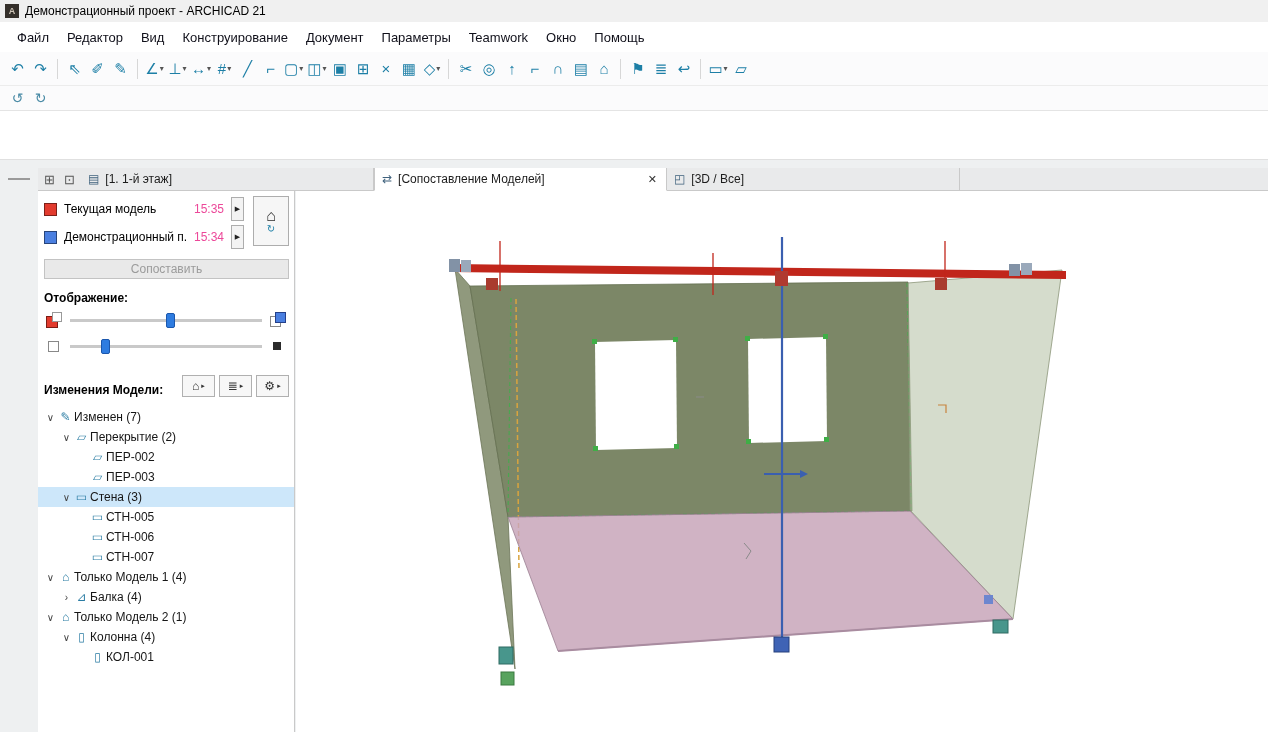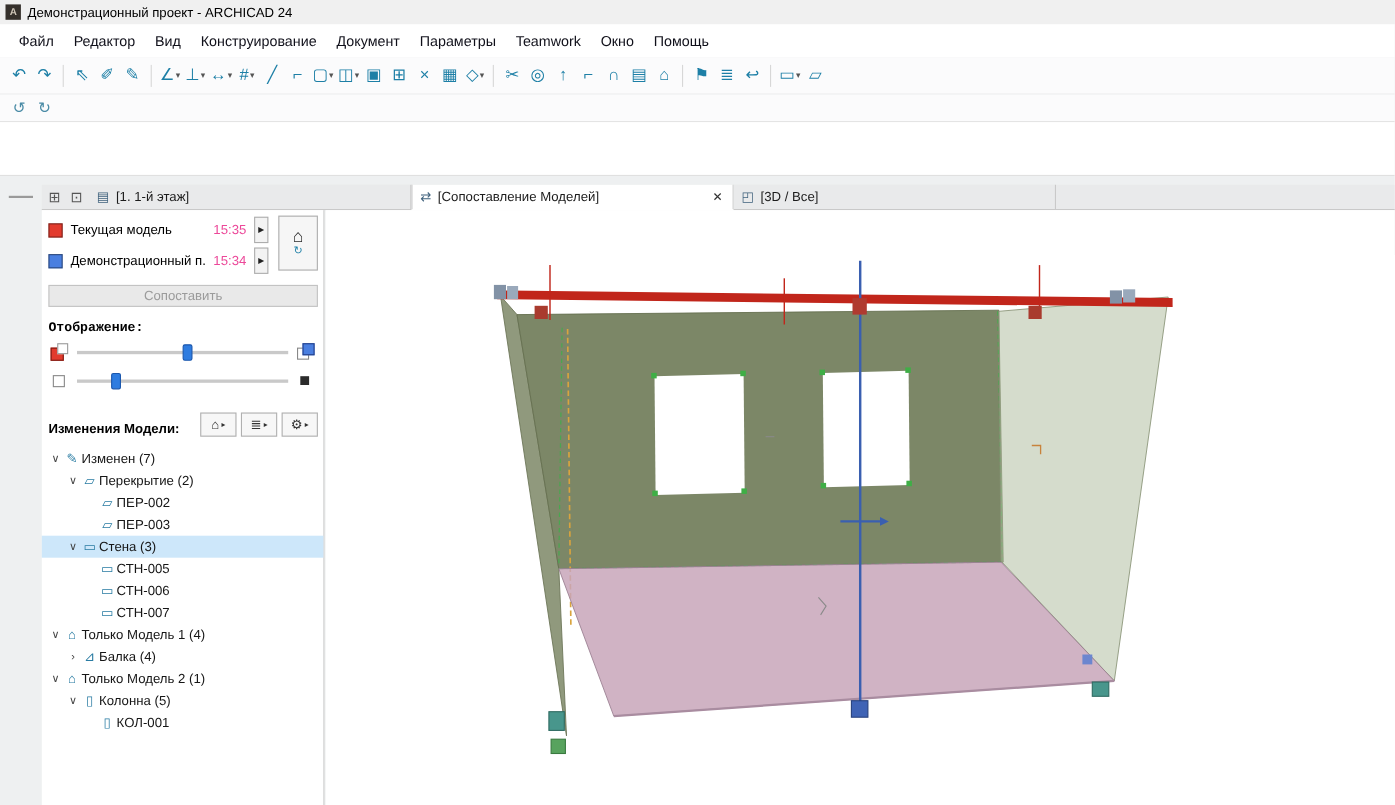--- a/index.html
+++ b/index.html
@@ -40,21 +40,21 @@
   .model-row{height:28px;display:flex;align-items:center;gap:7px;padding-right:46px;}
   .swatch{width:13px;height:13px;border:1px solid rgba(0,0,0,0.45);flex:0 0 auto;}
   .model-name{flex:1;font-size:12px;white-space:nowrap;overflow:hidden;}
   .model-time{font-size:12px;color:#ec4899;}
   .row-arrow{width:13px;height:24px;border:1px solid #adadad;background:#f3f3f3;font-size:7px;color:#222;display:flex;align-items:center;justify-content:center;flex:0 0 auto;}
   .swap-btn{position:absolute;right:5px;top:5px;width:36px;height:50px;border:1px solid #adadad;background:#f6f6f6;display:flex;flex-direction:column;align-items:center;justify-content:center;color:#2a2a2a;}
   .swap-btn .g1{font-size:16px;line-height:1;}
   .swap-btn .g2{font-size:10px;line-height:1;color:#1d7fa6;}
 
   .compare-btn{margin:8px 5px 0 6px;height:20px;background:#e9e9e9;border:1px solid #c3c3c3;color:#9b9b9b;font-size:12px;display:flex;align-items:center;justify-content:center;}
-  .section-label{font-size:12px;font-weight:bold;color:#000;margin:12px 6px 2px;font-family:Liberation Mono, monospace;}
+  .section-label{font-size:12px;font-weight:bold;color:#000;margin:12px 6px 2px;}
 
   .slider-row{height:26px;display:flex;align-items:center;padding:0 8px;gap:8px;}
   .sl-icon{width:16px;height:16px;position:relative;flex:0 0 auto;}
   .sl-track{flex:1;height:3px;background:#c9c9c9;position:relative;}
   .sl-handle{position:absolute;top:-6px;width:9px;height:15px;background:#2e7ce0;border:1px solid #1b57ad;border-radius:2px;margin-left:-4px;}
   .sl-left-0::before{content:"";position:absolute;left:0;bottom:0;width:10px;height:10px;background:#e23b2e;border:1px solid #7d1d15;}
   .sl-left-0::after{content:"";position:absolute;right:0;top:0;width:8px;height:8px;background:#fff;border:1px solid #999;}
   .sl-right-0::before{content:"";position:absolute;left:0;bottom:1px;width:9px;height:9px;background:#fff;border:1px solid #888;}
   .sl-right-0::after{content:"";position:absolute;right:0;top:0;width:9px;height:9px;background:#4a7fe0;border:1px solid #24408a;}
   .sl-left-1::before{content:"";position:absolute;left:2px;top:3px;width:9px;height:9px;background:#fff;border:1px solid #888;}
@@ -75,21 +75,21 @@
   .viewport{position:absolute;left:296px;top:191px;right:0;bottom:0;background:#ffffff;overflow:hidden;}
   .viewport svg{position:absolute;left:0;top:0;}
 </style>
 </head>
 <body>
 
 <div id="app">
 
   <div class="titlebar">
     <span class="app-icon">A</span>
-    <span>Демонстрационный проект - ARCHICAD 24</span>
+    <span>Демонстрационный проект - ARCHICAD 21</span>
   </div>
 
   <div class="menubar">
       <div class="menu-item">Файл</div>
       <div class="menu-item">Редактор</div>
       <div class="menu-item">Вид</div>
       <div class="menu-item">Конструирование</div>
       <div class="menu-item">Документ</div>
       <div class="menu-item">Параметры</div>
       <div class="menu-item">Teamwork</div>
@@ -345,21 +345,21 @@
           <span class="tw-label">Балка (4)</span>
         </div>
         <div class="tree-row" style="padding-left: 6px;">
           <span class="tw-chevron">∨</span>
           <span class="tw-icon">⌂</span>
           <span class="tw-label">Только Модель 2 (1)</span>
         </div>
         <div class="tree-row" style="padding-left: 22px;">
           <span class="tw-chevron">∨</span>
           <span class="tw-icon">▯</span>
-          <span class="tw-label">Колонна (5)</span>
+          <span class="tw-label">Колонна (4)</span>
         </div>
         <div class="tree-row" style="padding-left: 38px;">
           <span class="tw-chevron"></span>
           <span class="tw-icon">▯</span>
           <span class="tw-label">КОЛ-001</span>
         </div>
       </div>
   </div>
 
   <div class="viewport">

